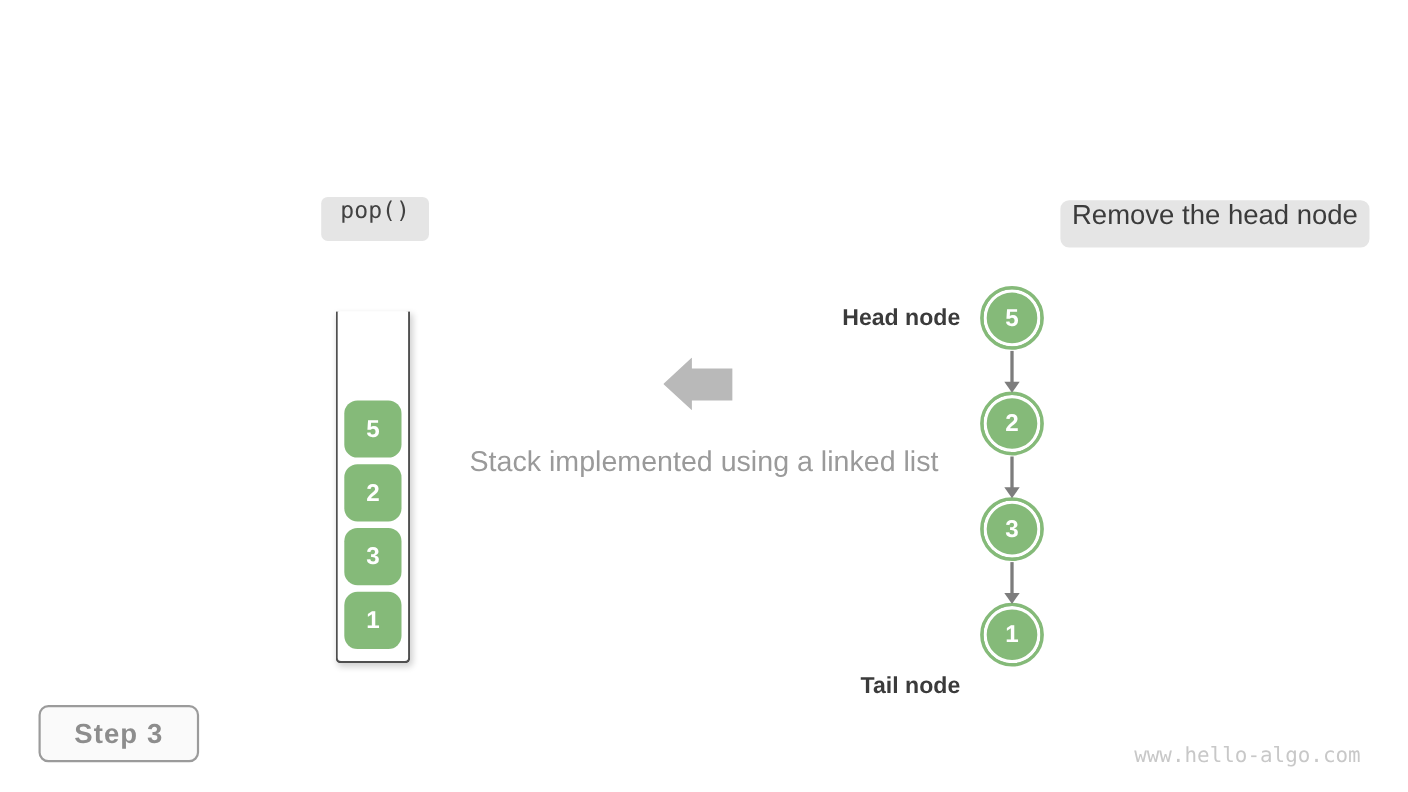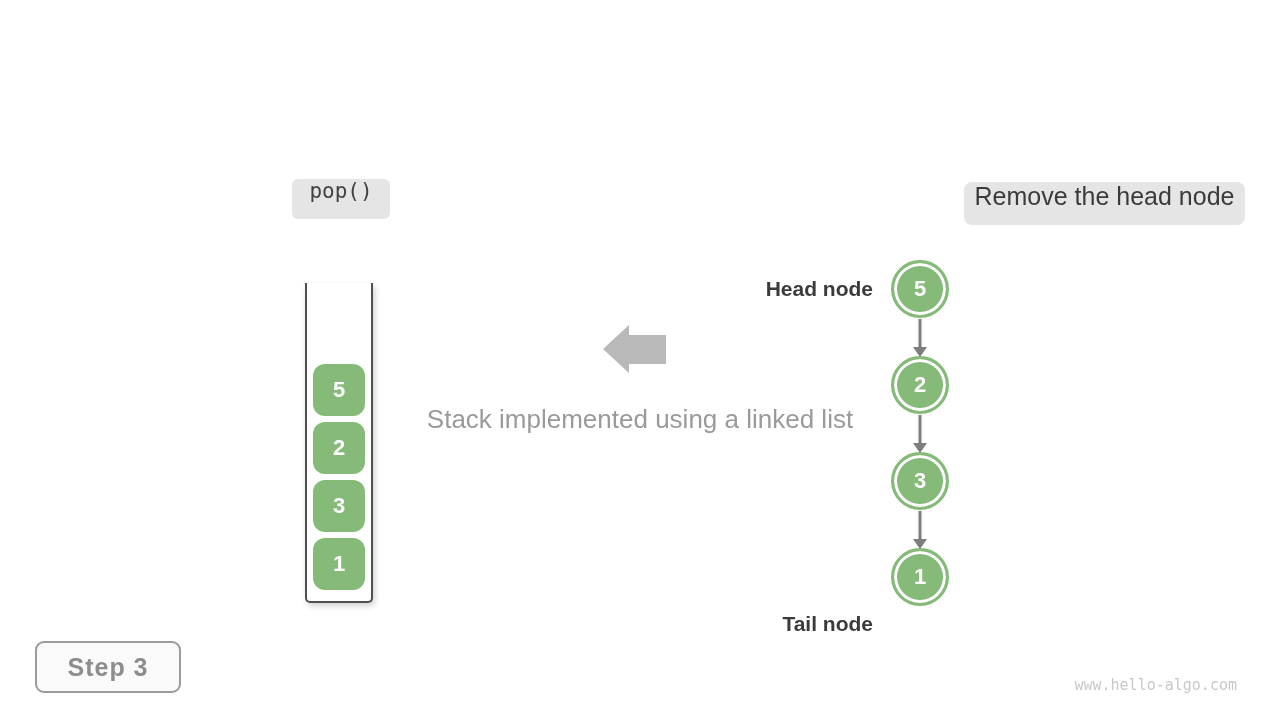--- a/index.html
+++ b/index.html
@@ -121,21 +121,21 @@
     display: flex; align-items: center; justify-content: center;
     font-family: Liberation Sans, sans-serif;
     font-size: 25px; font-weight: bold; color: var(--step-text);
     letter-spacing: 1px;
   }
 
   
   .watermark {
     right: 43px; top: 676px;
     font-family: "DejaVu Sans Mono", monospace;
-    font-size: 15px; color: var(--watermark-gray);
+    font-size: 19px; color: var(--watermark-gray);
   }
 </style>
 </head>
 <body>
 
 <div class="abs badge badge-pop">
   <span>pop()</span>
 </div>
 
 <div class="abs badge badge-remove">

